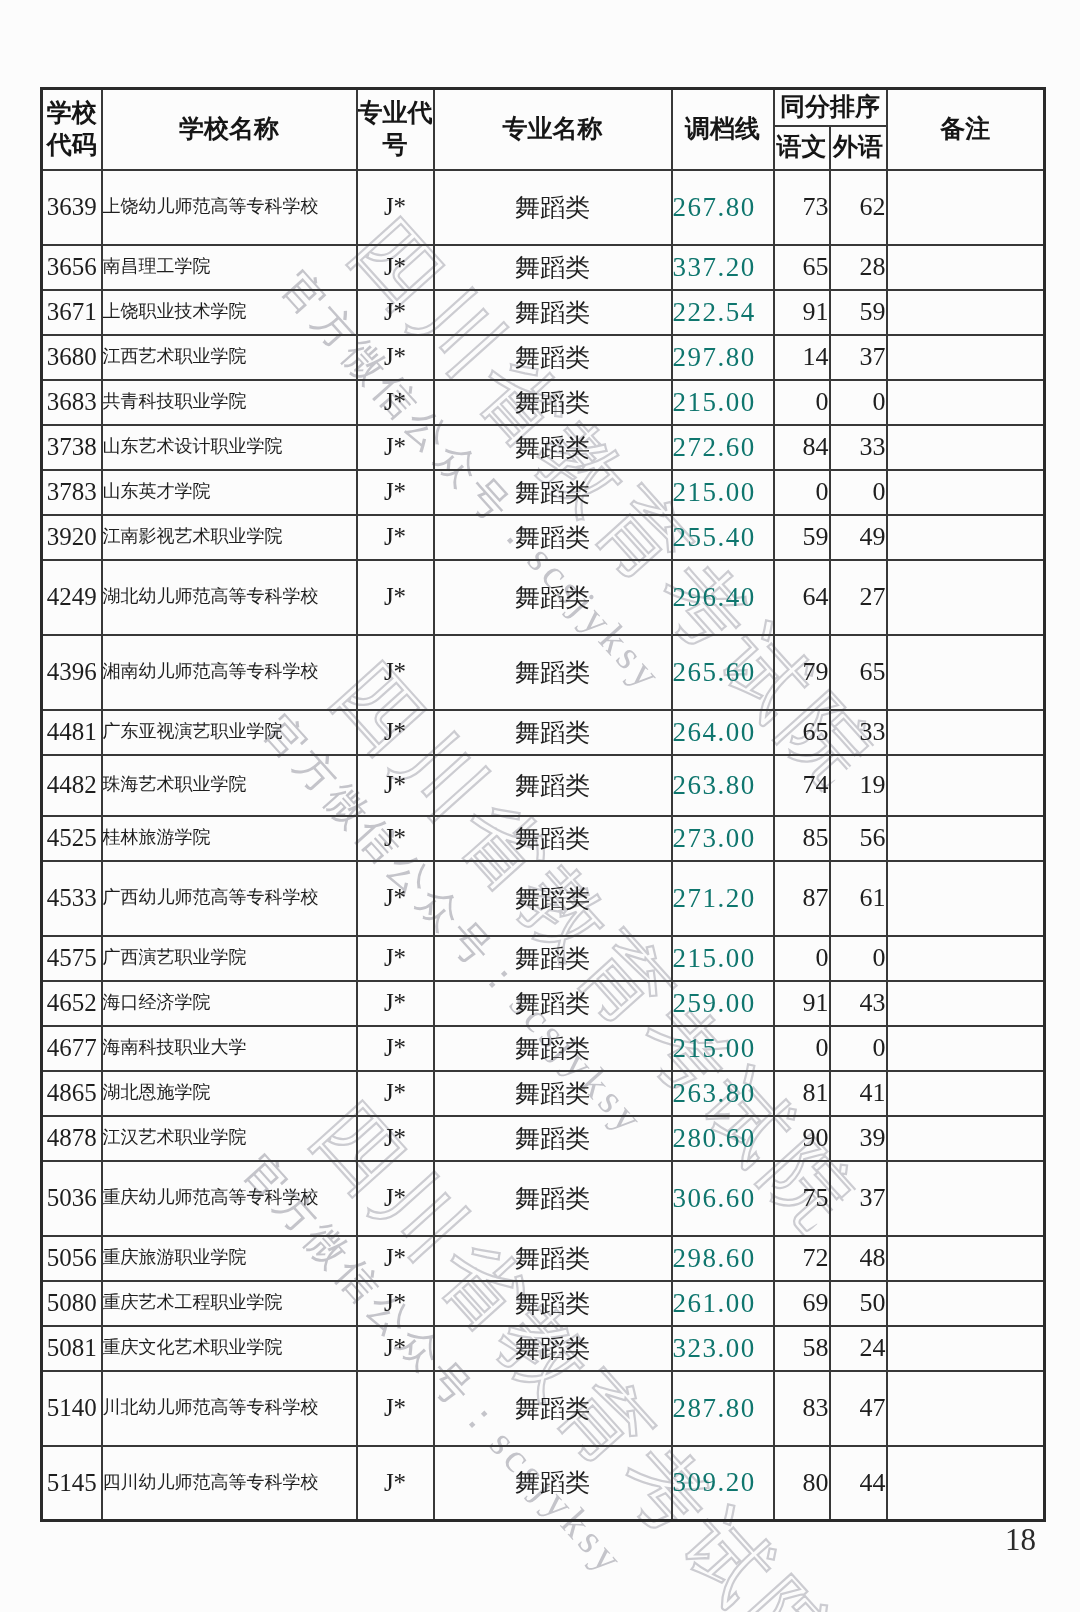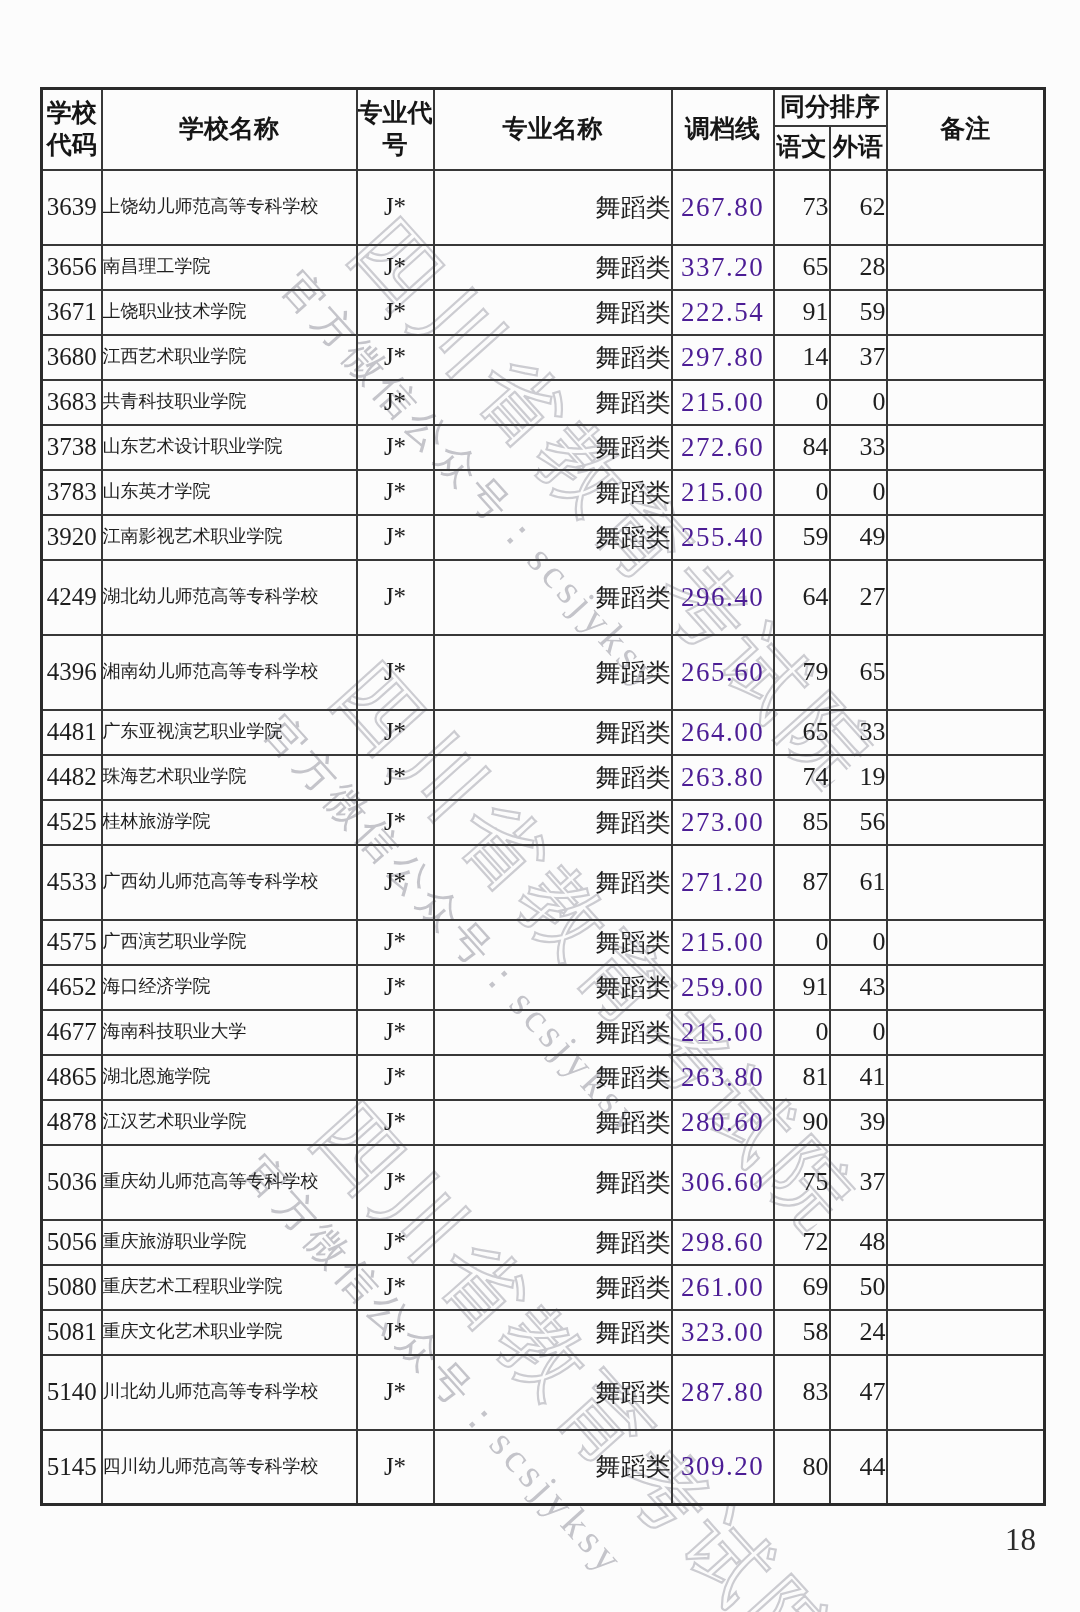--- a/index.html
+++ b/index.html
@@ -62,22 +62,22 @@
     font-weight: bold;
     line-height: 1.3;
     text-align: center;
     color: #161616;
   }
   .hdr-row1 { height: 37px; }
   .hdr-row2 { height: 44px; }
   .c-code   { text-align: center; font-size: 25px; }
   .c-name   { text-align: left; font-size: 18px; line-height: 1.28; padding: 0 3px; }
   .c-center { text-align: center; font-size: 25px; }
-  .c-major  { text-align: right; font-size: 25px; padding: 0 5px; }
-  .c-score  { text-align: center; font-size: 27px; font-weight: bold; letter-spacing: 1.5px; color: #4c1d95; border-radius: 14px; }
+  .c-major  { text-align: center; font-size: 25px; padding: 0 5px; }
+  .c-score  { text-align: left; font-size: 27px; font-weight: bold; letter-spacing: 1.5px; color: #0f766e; }
   .c-rank   { text-align: right; font-size: 26px; }
   .c-remark { text-align: center; font-size: 25px; }
 
   
   .page-number {
     position: absolute;
     left: 1005px; top: 1522px;
     z-index: 1;
     font-size: 31px;
     color: #2a2a2a;
@@ -239,21 +239,21 @@
         <tr style="height: 45px;">
           <td class="c-code">4481</td>
           <td class="c-name">广东亚视演艺职业学院</td>
           <td class="c-center">J*</td>
           <td class="c-major">舞蹈类</td>
           <td class="c-score">264.00</td>
           <td class="c-rank">65</td>
           <td class="c-rank">33</td>
           <td class="c-remark"></td>
         </tr>
-        <tr style="height: 45px;">
+        <tr style="height: 61px;">
           <td class="c-code">4482</td>
           <td class="c-name">珠海艺术职业学院</td>
           <td class="c-center">J*</td>
           <td class="c-major">舞蹈类</td>
           <td class="c-score">263.80</td>
           <td class="c-rank">74</td>
           <td class="c-rank">19</td>
           <td class="c-remark"></td>
         </tr>
         <tr style="height: 45px;">

